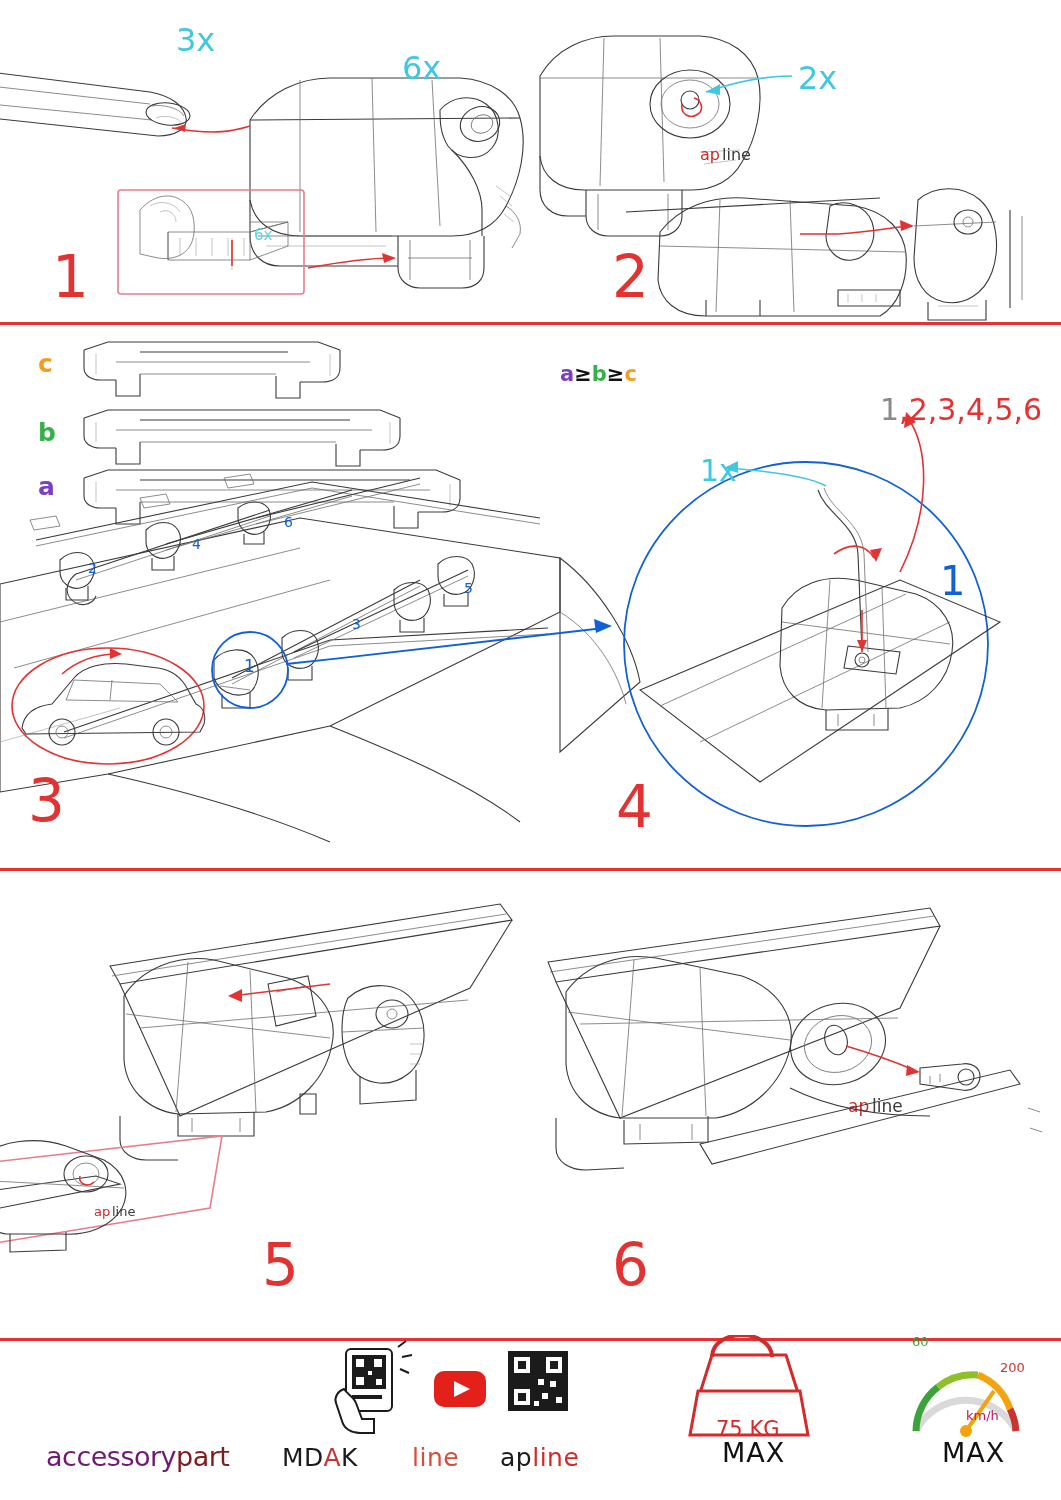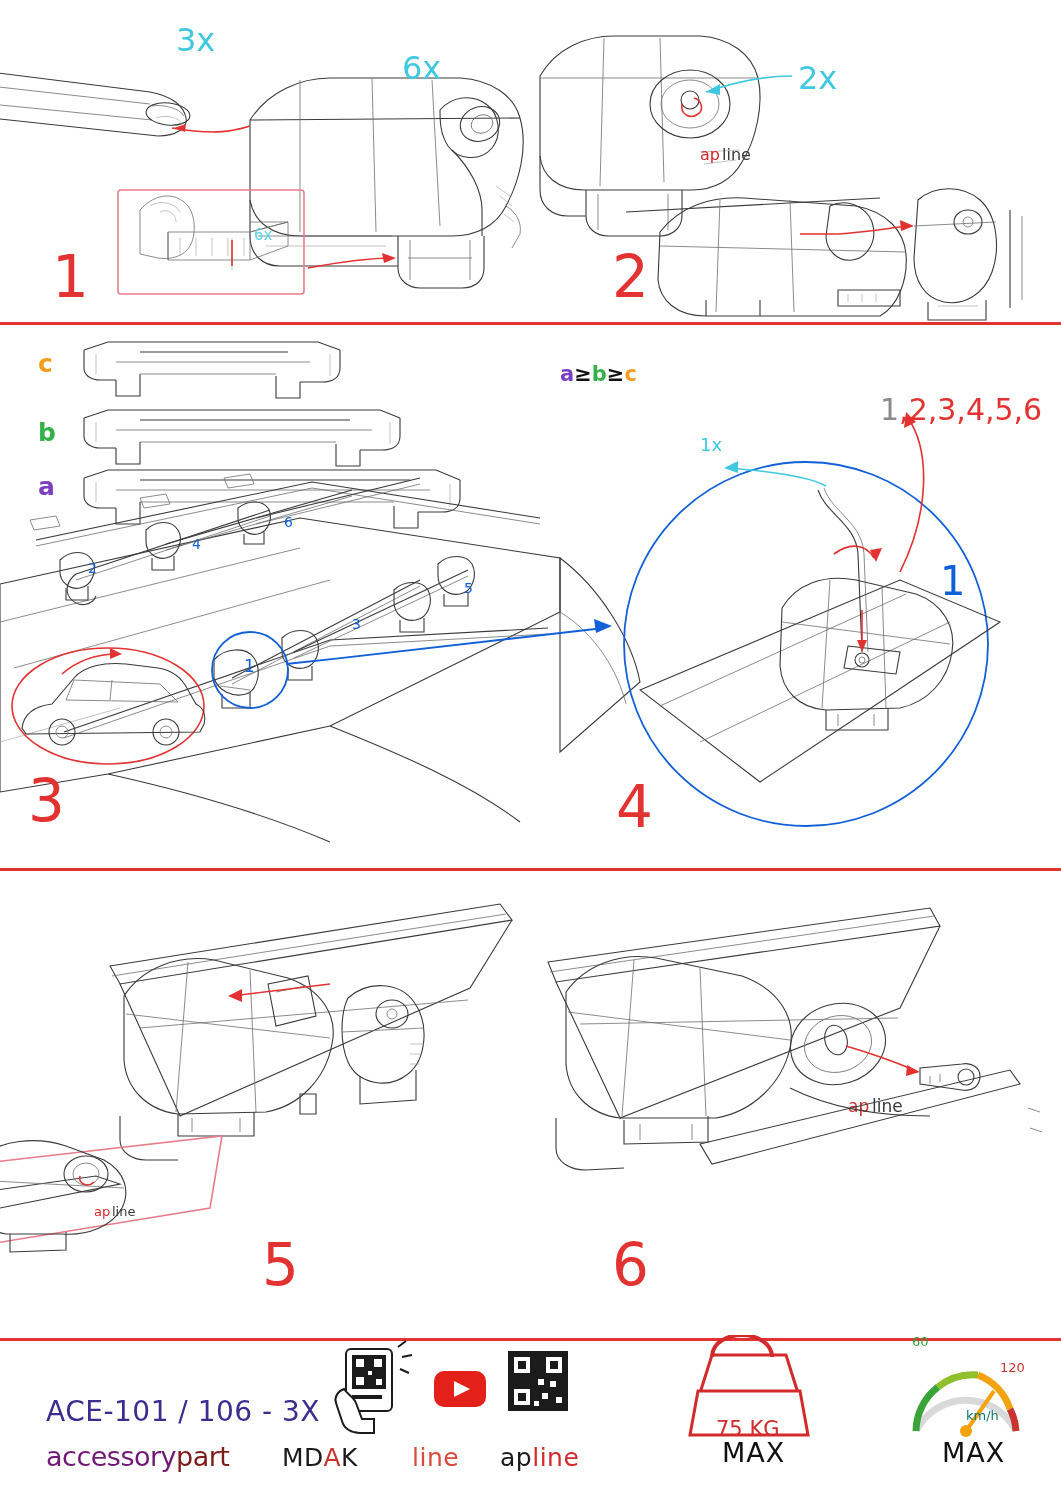--- a/index.html
+++ b/index.html
@@ -51,21 +51,21 @@
   .qty {
     position: absolute;
     color: #3fc8e0;
     font-family: "DejaVu Sans", sans-serif;
     font-size: 30px;
     line-height: 1;
   }
   #qty-3x { left: 176px; top: 24px; font-size: 32px; }
   #qty-6x { left: 402px; top: 52px; font-size: 32px; }
   #qty-2x { left: 798px; top: 62px; font-size: 32px; }
-  #qty-1x { left: 700px; top: 436px; font-size: 18px; }
+  #qty-1x { left: 700px; top: 456px; font-size: 30px; }
   #qty-inset-6x {
     left: 254px; top: 228px; font-size: 15px; color: #5fd4e6;
   }
 
   
   .abc {
     position: absolute;
     font-family: "DejaVu Sans", sans-serif;
     font-weight: 700;
     font-size: 25px;
@@ -156,21 +156,21 @@
     font-family: "DejaVu Sans", sans-serif;
     font-size: 21px;
     color: #d32b2b;
     margin-top: 48px;
   }
   #speed-unit {
     position: absolute;
     left: 966px; top: 1408px;
     font-family: "DejaVu Sans", sans-serif;
     font-size: 13px;
-    color: #0f766e;
+    color: #be185d;
   }
   #speed-min {
     position: absolute;
     left: 912px; top: 1334px;
     font-family: "DejaVu Sans", sans-serif;
     font-size: 13px;
     color: #3aa33a;
   }
   #speed-max {
     position: absolute;
@@ -566,21 +566,20 @@
       <path class="red" d="M846,178 C880,188 900,196 914,202" stroke-width="1.6"></path>
       <path d="M920,204 l-13,-7 l-1,11 z" fill="#e23232"></path>
     </g>
   </svg>
 
   <div class="step-num" id="step-5">5</div>
   <div class="step-num" id="step-6">6</div>
 
   <div class="divider" id="div-3"></div>
 
-  <div id="model-code">ACE-101 / 106 - 3X</div>
 
   <div id="brand-accessorypart"><span class="accessory">accessory</span><span class="part">part</span></div>
 
   <div class="footer-brand" id="brand-mdak"><span>MD</span><span class="a">A</span><span>K</span></div>
 
   <div class="footer-brand" id="brand-ipqi">line</div>
 
   <div class="footer-brand" id="brand-apline"><span>ap</span><span class="line">line</span></div>
 
   <svg width="1061" height="165" viewBox="0 0 1061 165" style="position:absolute;left:0;top:1335px">
@@ -633,15 +632,15 @@
       <path d="M966,96 L994,56" stroke="#f2a30f" stroke-width="4" fill="none"></path>
       <circle cx="966" cy="96" r="6" fill="#f2a30f"></circle>
     </g>
   </svg>
 
   <div id="weight-value">75 KG</div>
   <div class="max-label" id="max-weight-label">MAX</div>
   <div class="max-label" id="max-speed-label">MAX</div>
   <div id="speed-unit">km/h</div>
   <div id="speed-min">60</div>
-  <div id="speed-max">120</div>
+  <div id="speed-max">200</div>
 
 </div>
 
 </body></html>

